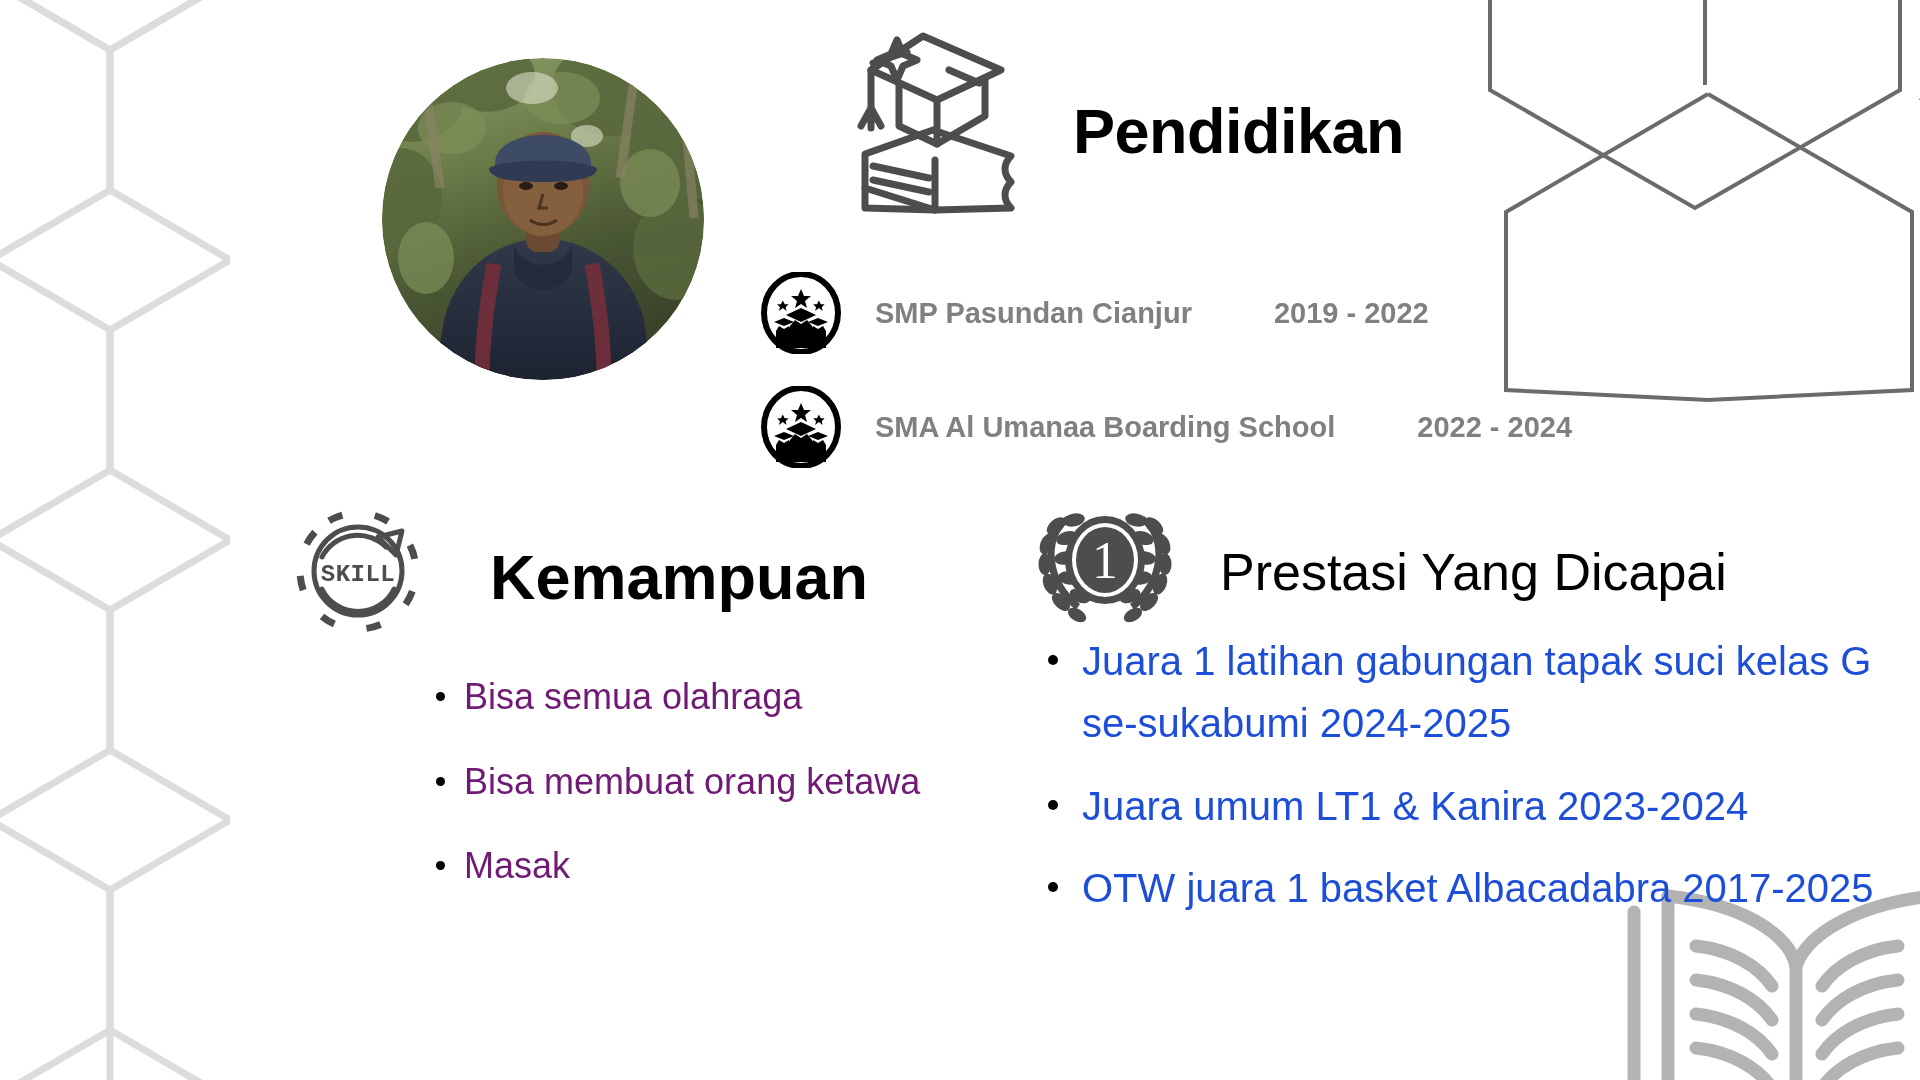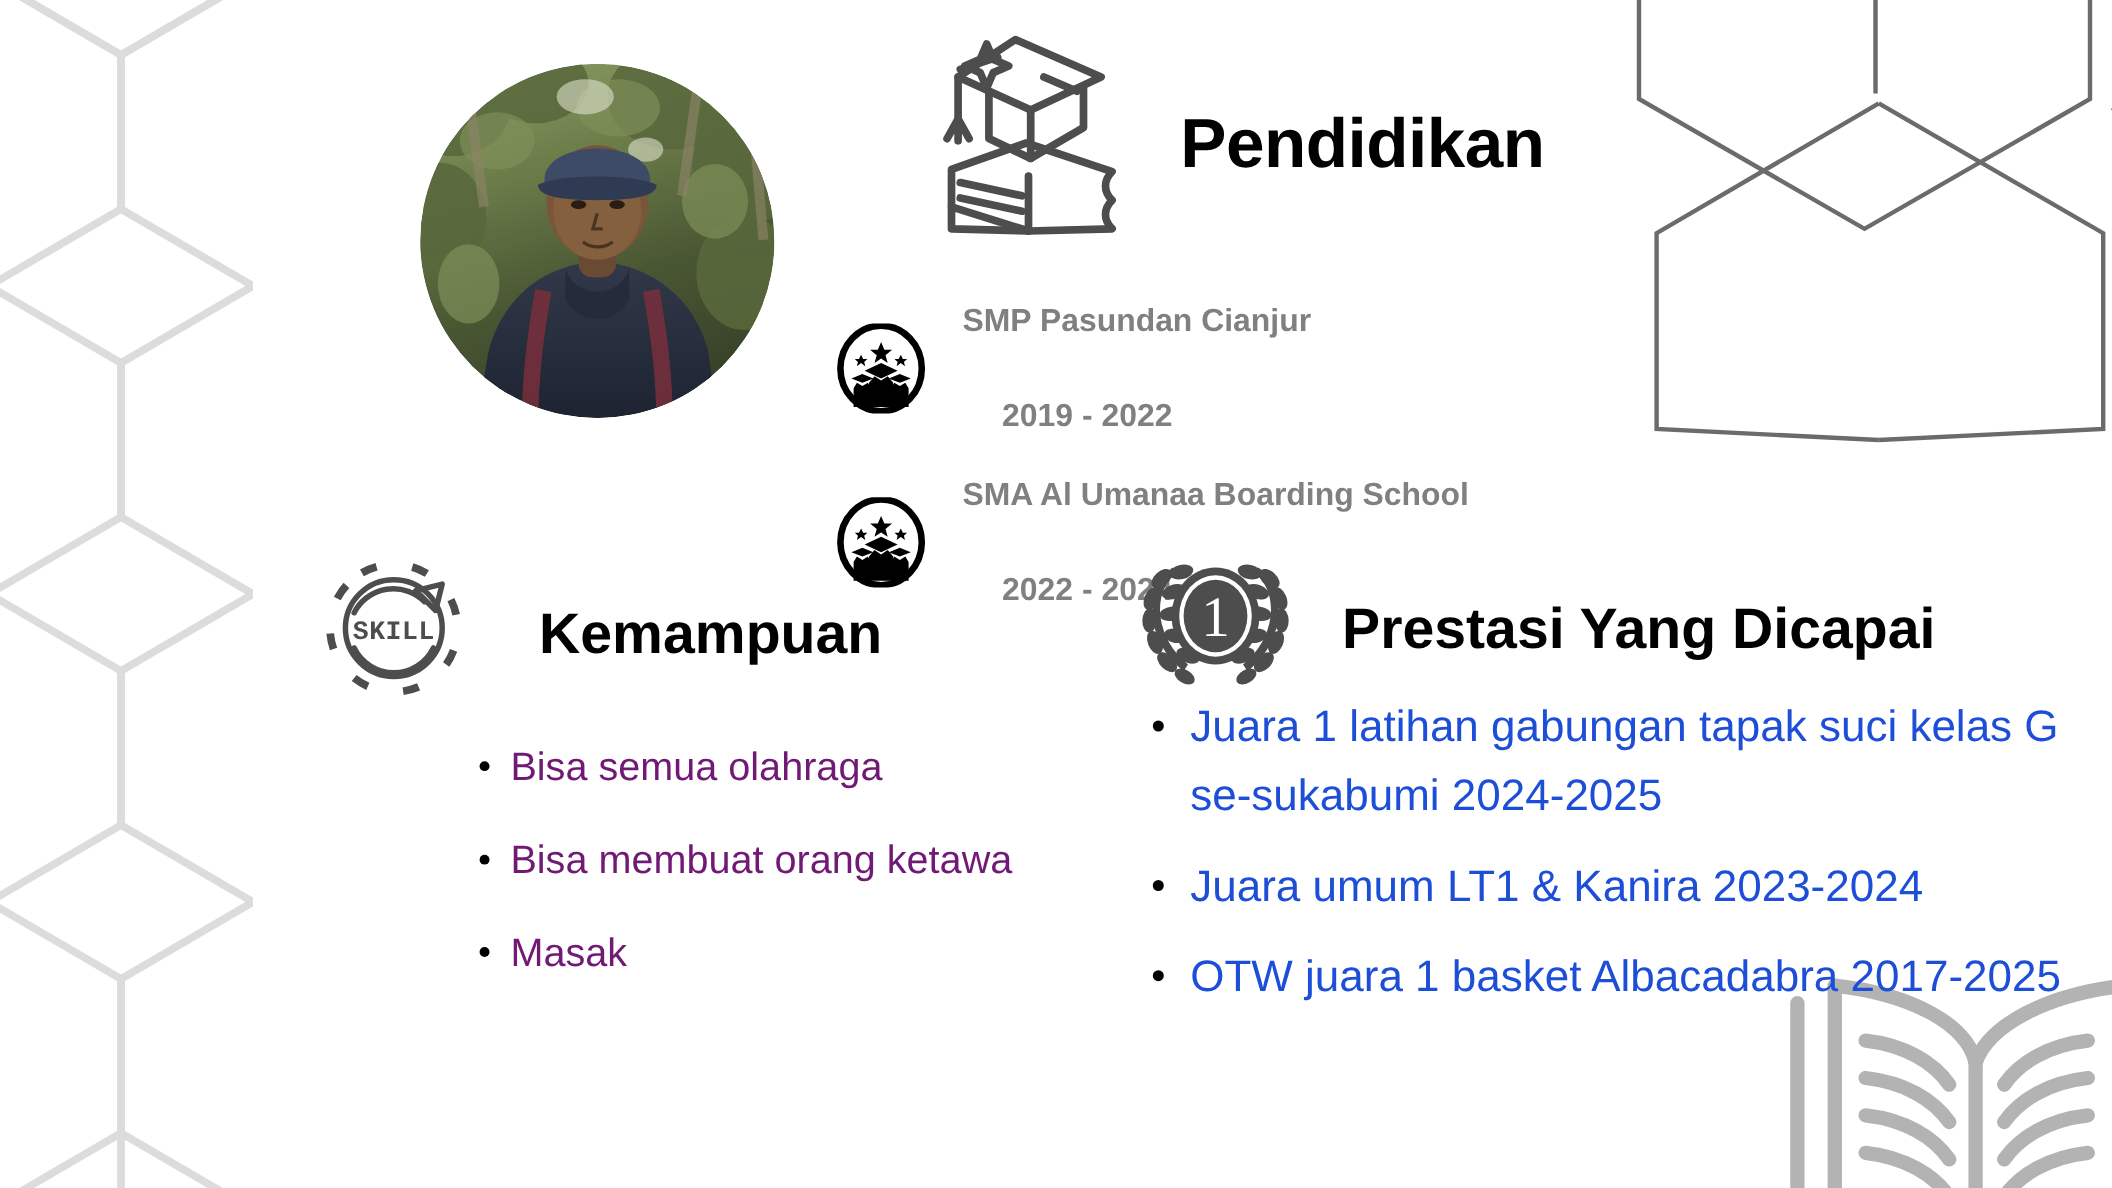--- a/index.html
+++ b/index.html
@@ -58,39 +58,39 @@
   }
 
   .edu-list {
     position:absolute;
     left:760px; top:272px;
     display:flex; flex-direction:column;
     gap:32px;
   }
   .edu-item { display:flex; align-items:center; gap:33px; }
   .edu-item .grad-icon { width:82px; height:82px; flex:0 0 auto; }
-  .edu-text { display:flex; flex-direction:column;gap:46px; }
+  .edu-text { display:flex; flex-direction:row;gap:46px; }
   .edu-text .school {
     font-size:29px; font-weight:bold; color:#808080;
     line-height:1.38; white-space:nowrap;
   }
   .edu-text .years {
     font-size:29px; font-weight:bold; color:#808080;
     line-height:1.38; white-space:nowrap;margin-left:36px;
   }
 
   
   .skill-head {
     position:absolute;
     left:292px; top:505px;
     display:flex; align-items:center; gap:66px;
   }
   .skill-head .skill-icon { width:132px; height:132px; flex:0 0 auto; }
   .skill-head h2 {
-    font-size:52px; font-weight:bold; color:#010101;
+    font-size:63px; font-weight:bold; color:#010101;
     white-space:nowrap; margin-top:12px;
   }
   .skill-list {
     position:absolute;
     left:430px; top:640px;
     width:640px;
     list-style:none;
   }
   .skill-list li {
     position:relative;
@@ -107,21 +107,21 @@
   }
 
   
   .ach-head {
     position:absolute;
     left:1030px; top:500px;
     display:flex; align-items:center; gap:40px;
   }
   .ach-head .laurel-icon { width:150px; height:132px; flex:0 0 auto; }
   .ach-head h2 {
-    font-size:52px; font-weight:bold; color:#010101;
+    font-size:52px; font-weight:normal; color:#010101;
     white-space:nowrap; margin-top:12px;
   }
   .ach-list {
     position:absolute;
     left:1040px; top:630px;
     width:860px;
     list-style:none;
   }
   .ach-list li {
     position:relative;

